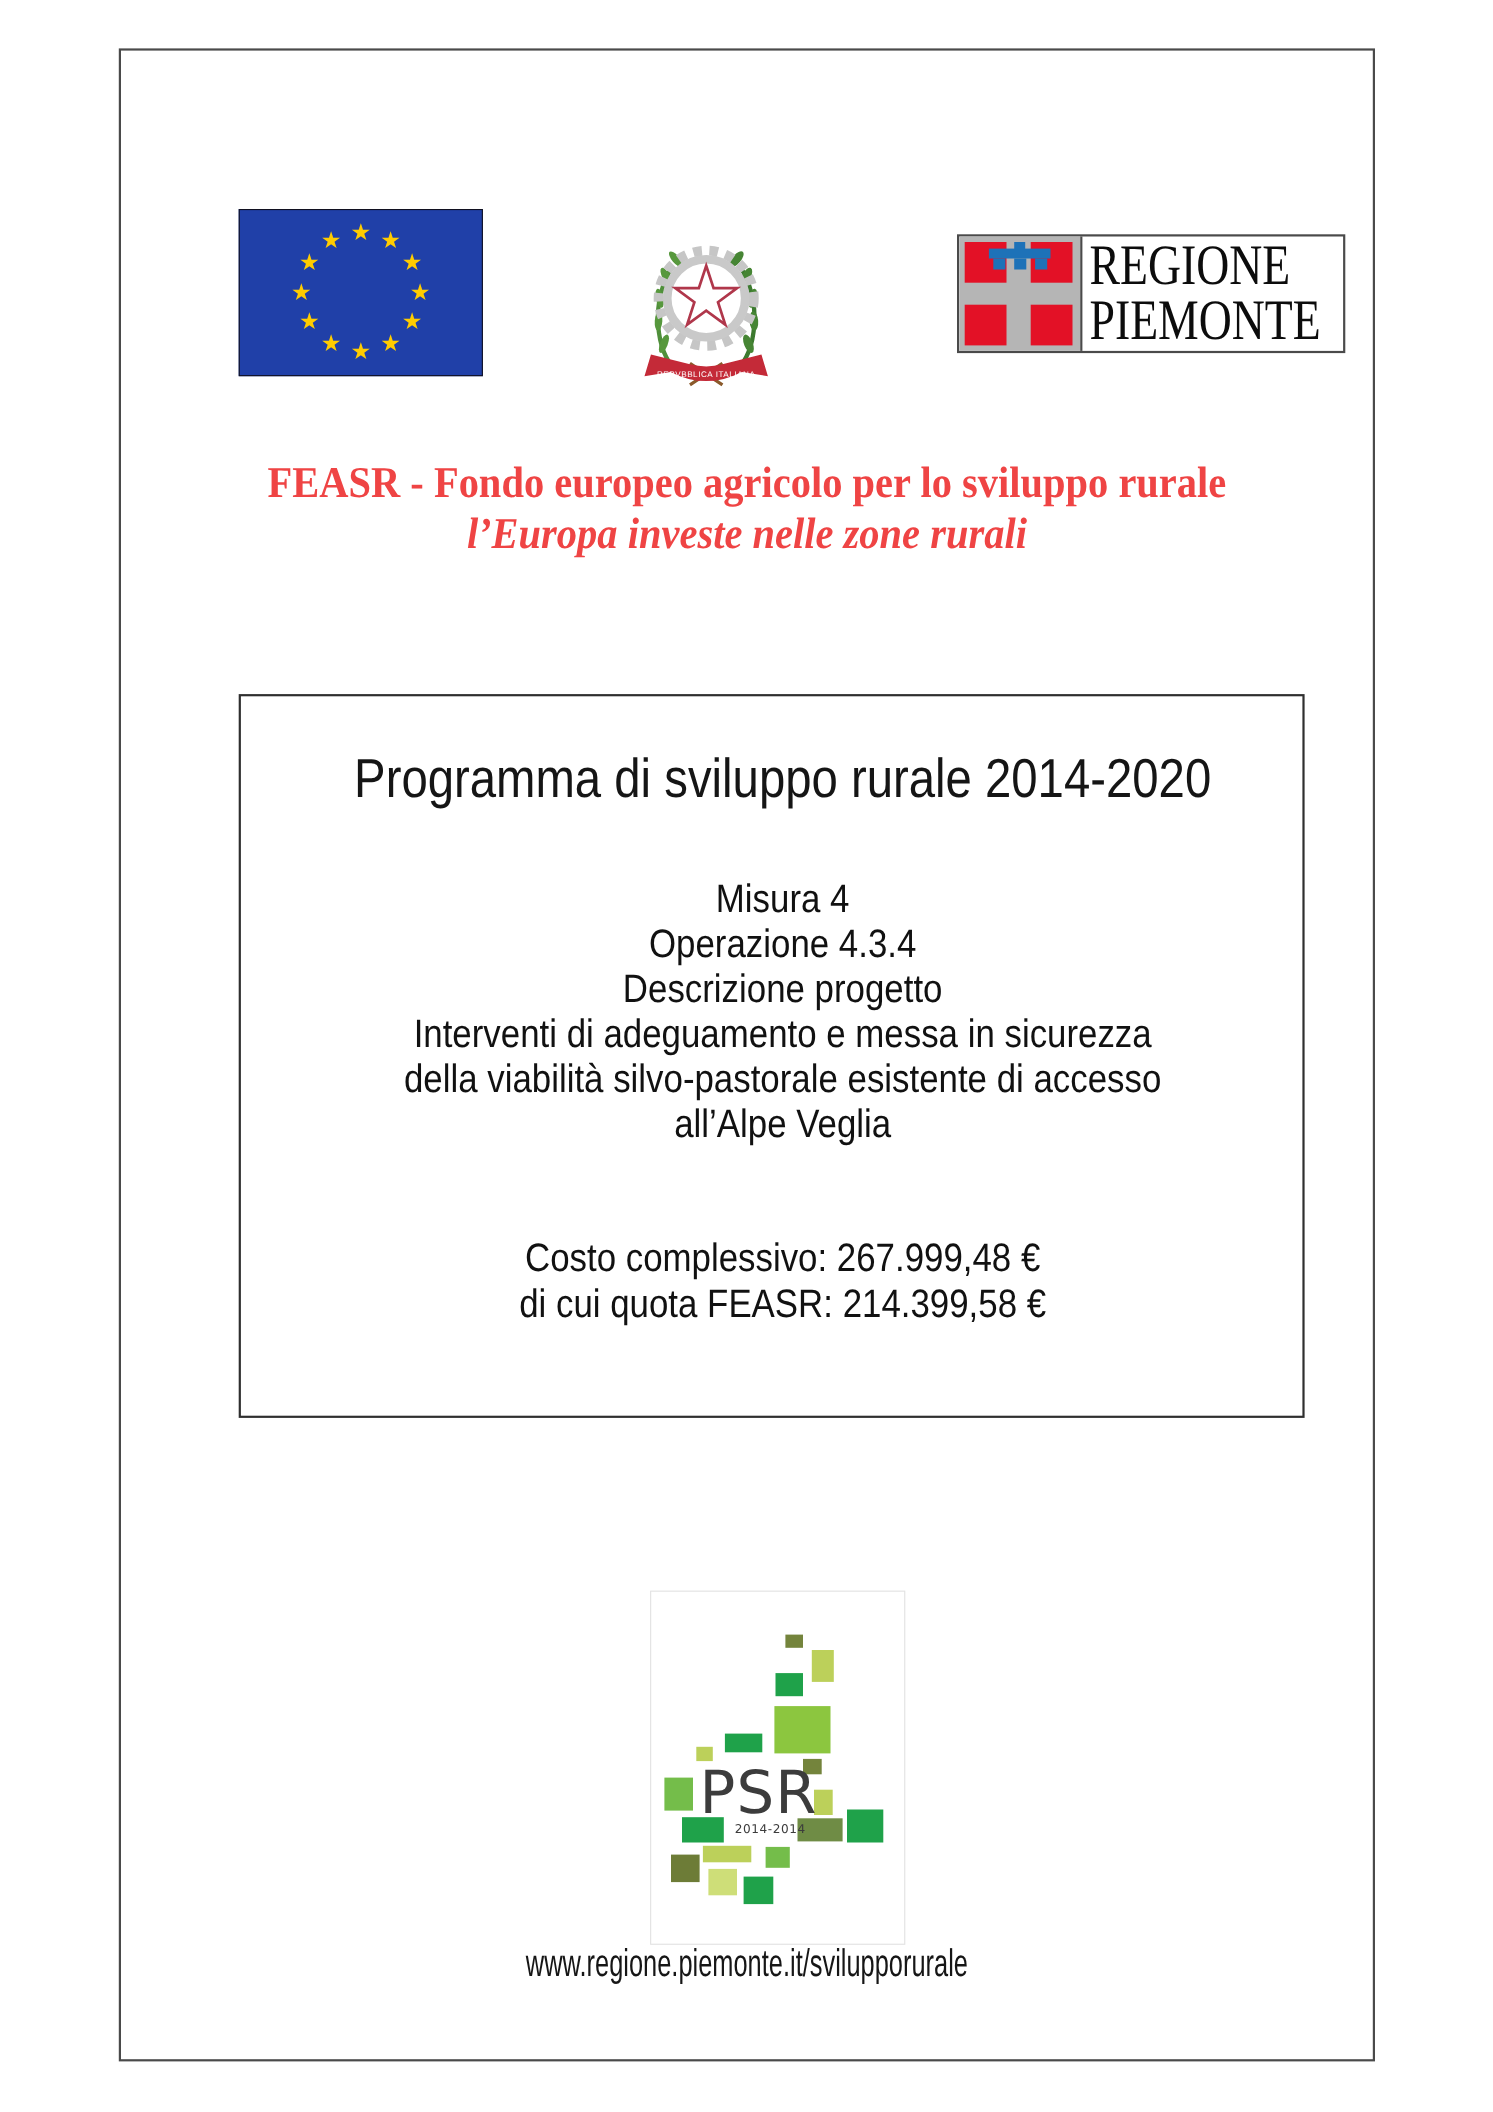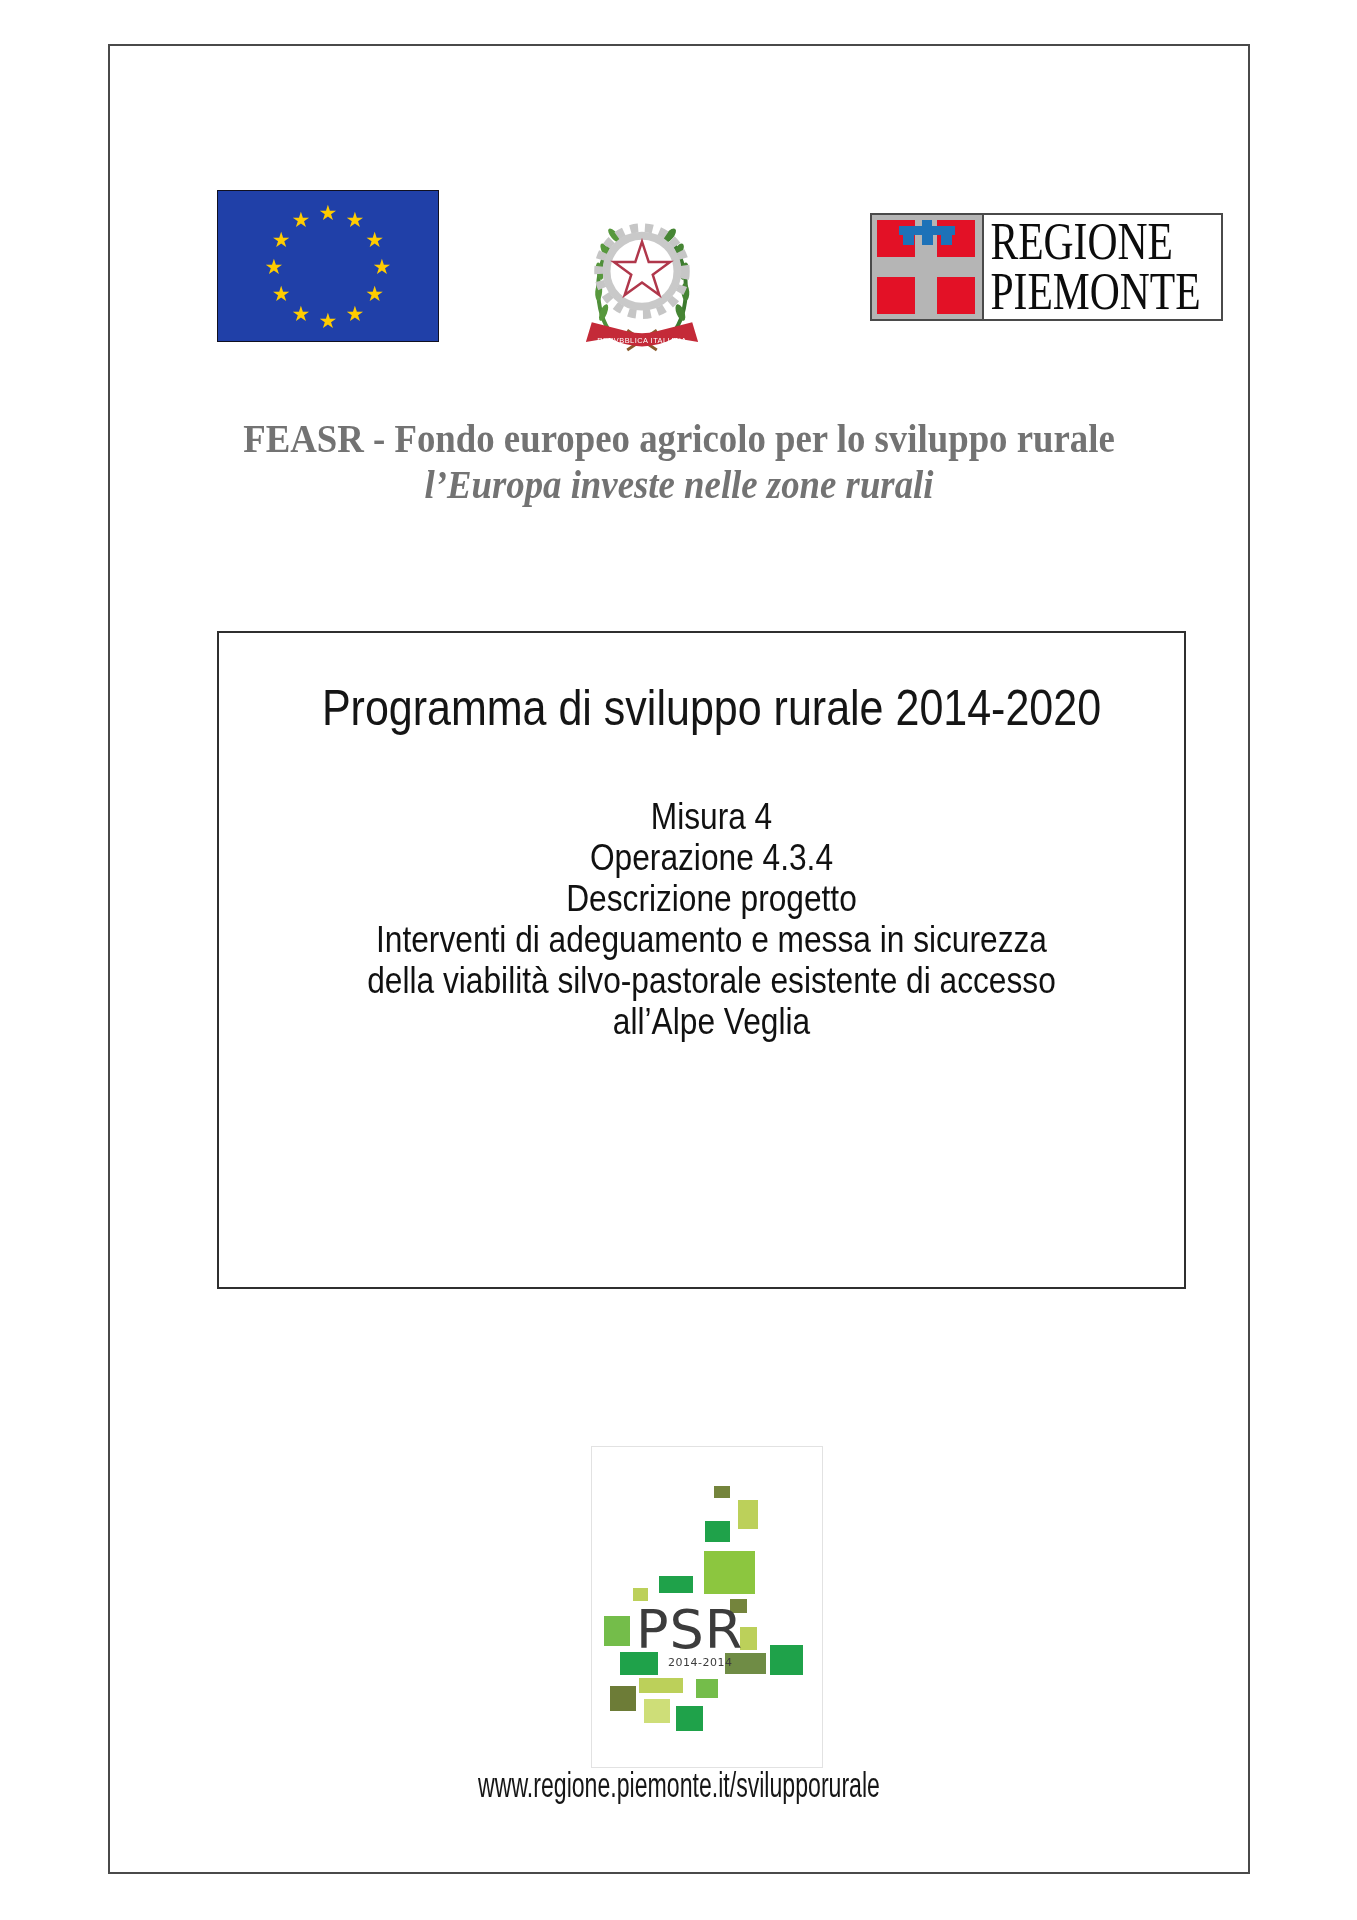--- a/index.html
+++ b/index.html
@@ -15,21 +15,21 @@
 
   
   .italy-emblem{left:578px;top:190px;width:128px;height:182px;}
 
   
   .piemonte-logo{left:837px;top:213px;width:353px;height:108px;border:2px solid #4a4a4a;display:flex;background:#fff;box-sizing:border-box;margin-left:33px;}
   .piemonte-shield{width:110px;height:104px;border-right:2px solid #4a4a4a;flex:0 0 auto;}
   .piemonte-text{flex:1;font-family:"Liberation Serif",serif;font-size:52px;line-height:50px;letter-spacing:0px;color:#0c0c0c;padding:2px 0 0 8px;transform:scaleX(0.8);transform-origin:0 50%;white-space:nowrap;}
 
   
-  .feasr-block{left:110px;right:109px;top:416px;text-align:center;font-family:"Liberation Serif",serif;font-weight:bold;color:#737373;}
+  .feasr-block{left:110px;right:109px;top:416px;text-align:center;font-family:"Liberation Serif",serif;font-weight:bold;color:#ef4444;}
   .feasr-line1{font-size:40px;line-height:46px;transform:scaleX(0.92);}
   .feasr-line2{font-size:40px;line-height:46px;font-style:italic;transform:scaleX(0.92);}
 
   
   .program-box{left:217px;top:631px;width:969px;height:658px;border:2px solid #2f2f2f;box-sizing:border-box;text-align:center;padding-left:20px;}
   .program-title{margin-top:45px;font-size:50px;line-height:60px;color:#151515;transform:scaleX(0.86);white-space:nowrap;}
   .program-lines{margin-top:58px;}
   .program-lines div{font-size:36px;line-height:41px;transform:scaleX(0.88);white-space:nowrap;}
   .program-costs{margin-top:80px;}
   .program-costs div{font-size:36px;line-height:42px;transform:scaleX(0.88);white-space:nowrap;}
@@ -126,20 +126,24 @@
 <div class="abs program-box">
   <div class="program-title">Programma di sviluppo rurale 2014-2020</div>
   <div class="program-lines">
     <div>Misura 4</div>
     <div>Operazione 4.3.4</div>
     <div>Descrizione progetto</div>
     <div>Interventi di adeguamento e messa in sicurezza</div>
     <div>della viabilità silvo-pastorale esistente di accesso</div>
     <div>all’Alpe Veglia</div>
   </div>
+  <div class="program-costs">
+    <div>Costo complessivo: 267.999,48 €</div>
+    <div>di cui quota FEASR: 214.399,58 €</div>
+  </div>
 </div>
 
 <div class="abs psr-logo">
   <div>
       <div class="psr-sq" style="left: 122px; top: 39px; width: 16px; height: 12px; background: rgb(116, 132, 60);"></div>
       <div class="psr-sq" style="left: 146px; top: 53px; width: 20px; height: 29px; background: rgb(188, 208, 90);"></div>
       <div class="psr-sq" style="left: 113px; top: 74px; width: 25px; height: 21px; background: rgb(31, 162, 74);"></div>
       <div class="psr-sq" style="left: 112px; top: 104px; width: 51px; height: 43px; background: rgb(140, 198, 63);"></div>
       <div class="psr-sq" style="left: 67px; top: 129px; width: 34px; height: 17px; background: rgb(31, 162, 74);"></div>
       <div class="psr-sq" style="left: 41px; top: 141px; width: 15px; height: 13px; background: rgb(188, 208, 90);"></div>

